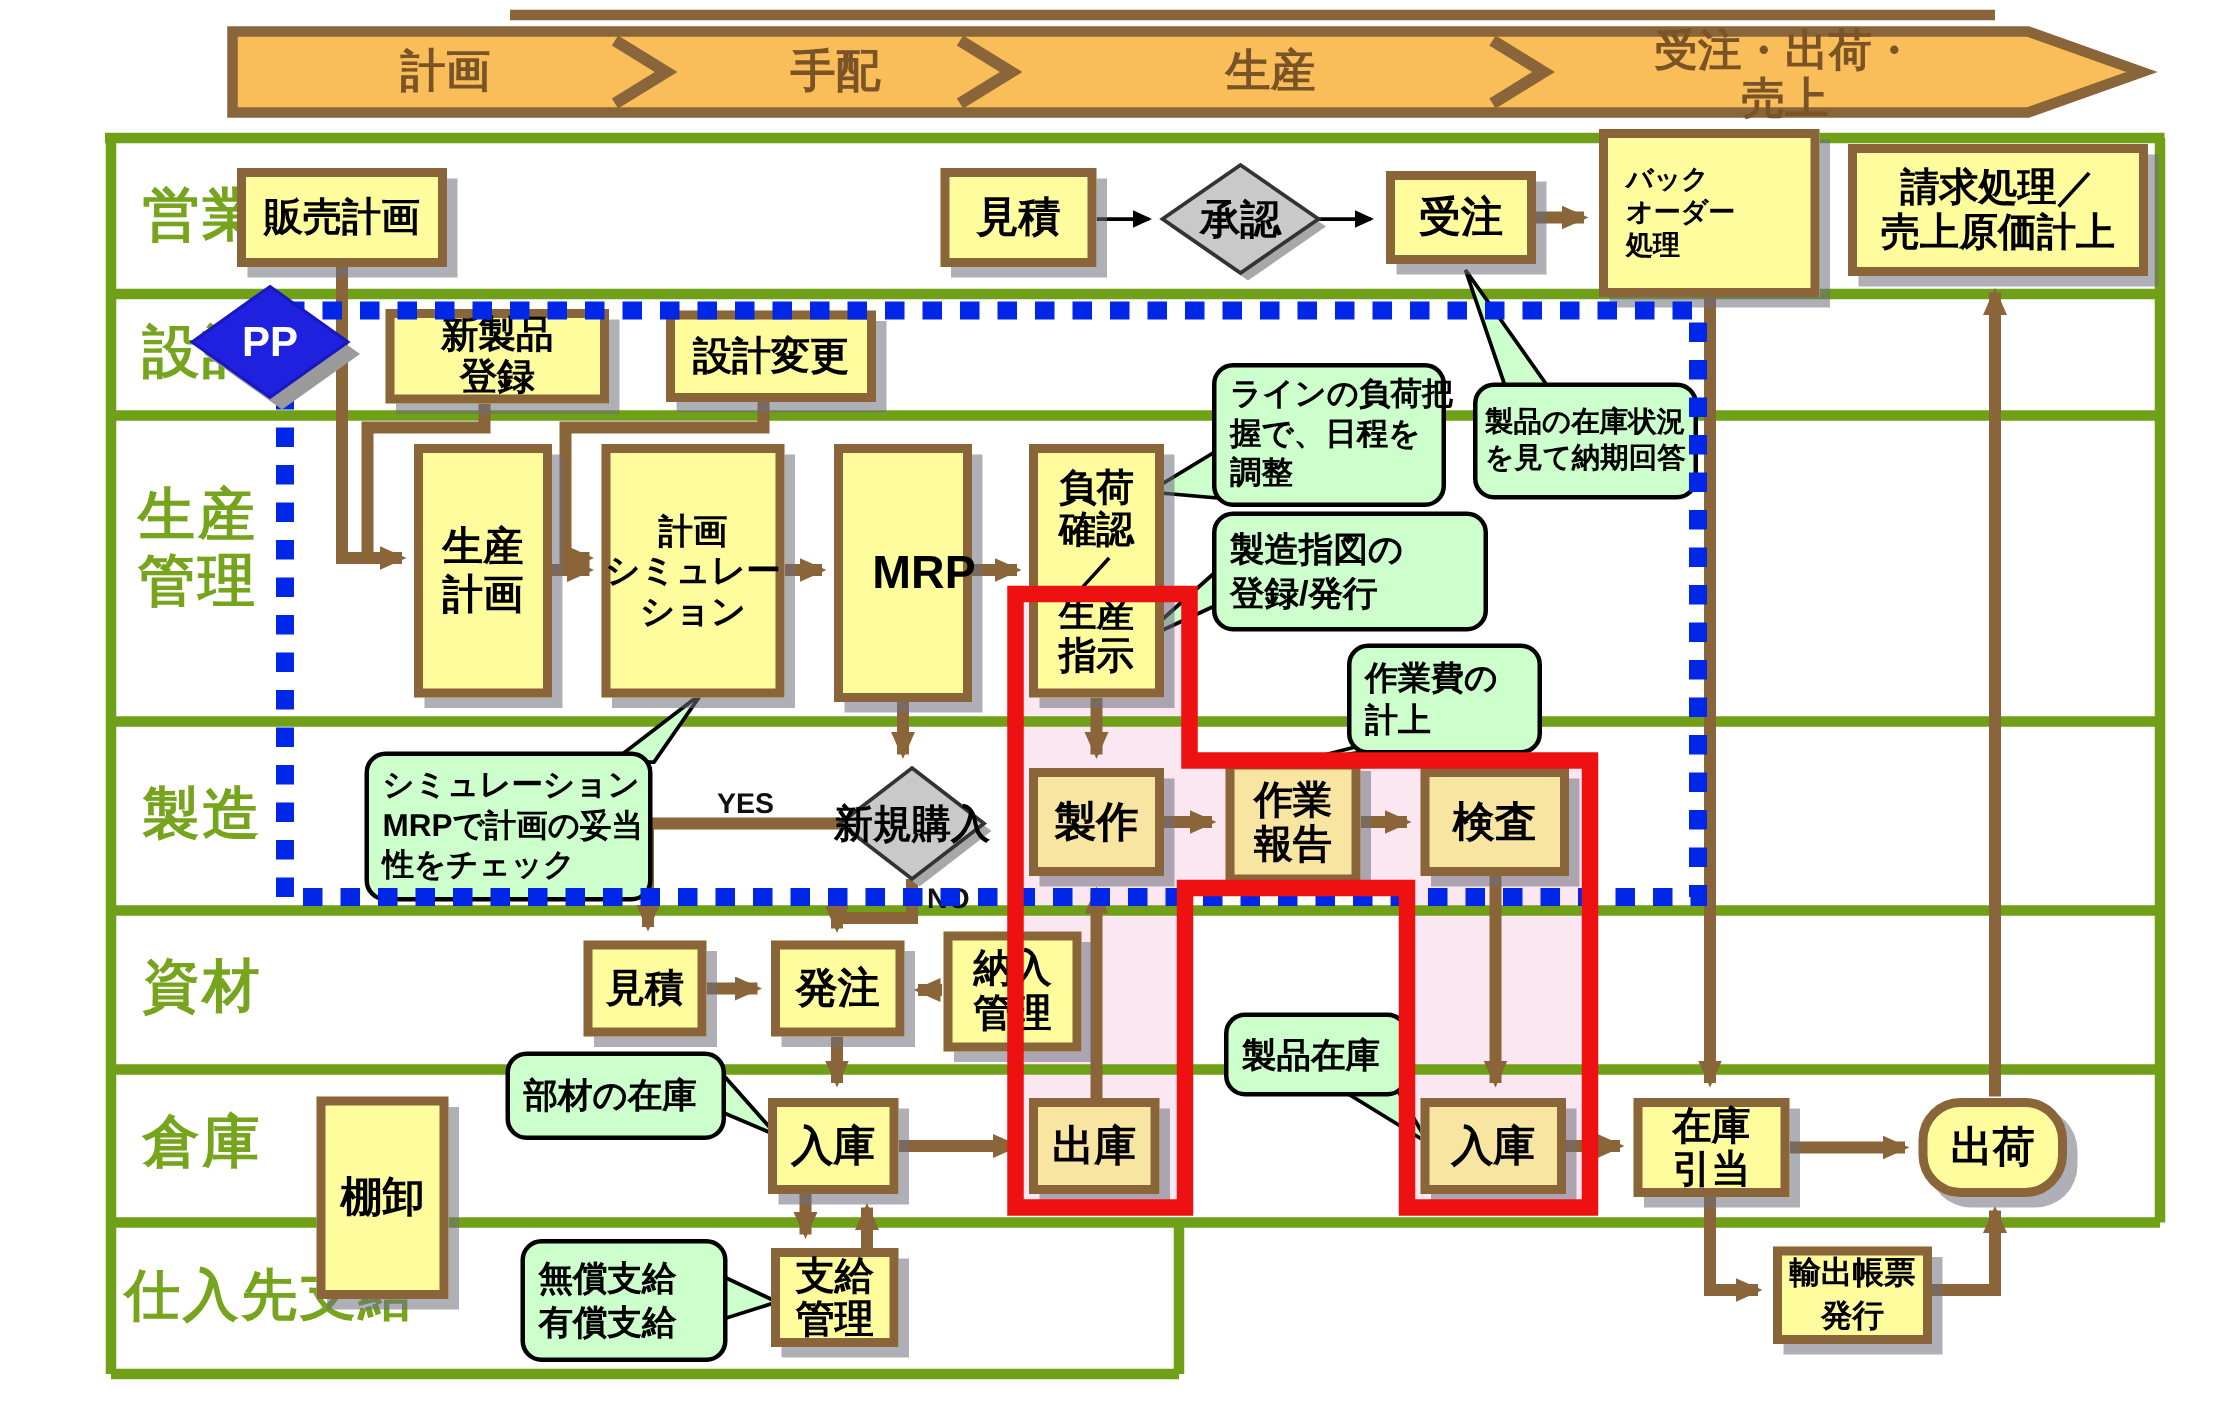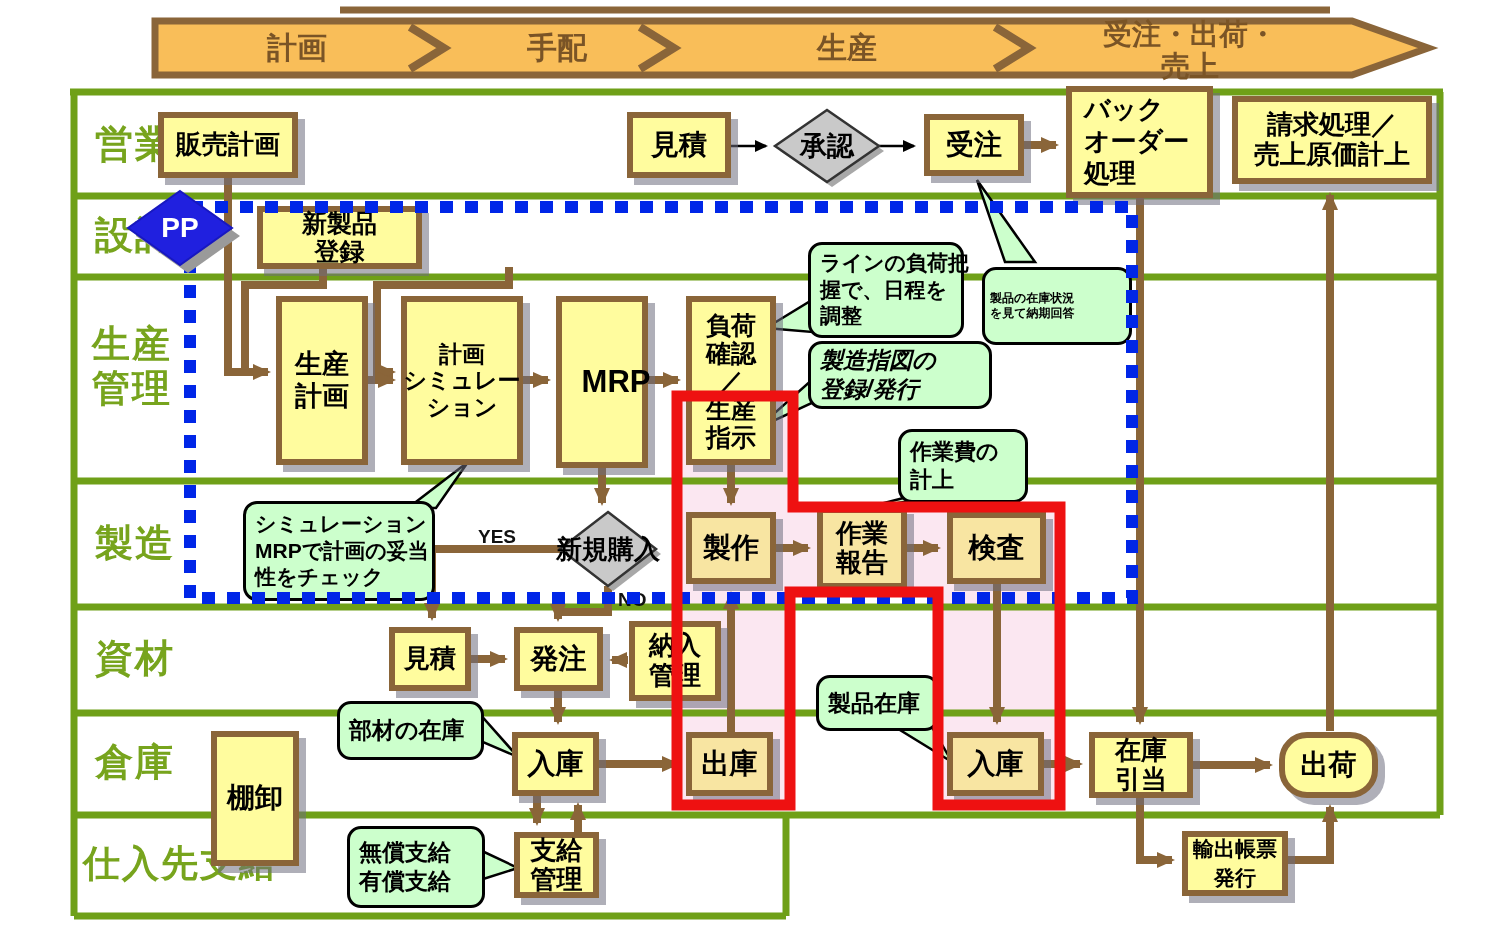--- a/index.html
+++ b/index.html
@@ -135,33 +135,34 @@
     <div>管理</div>
   </div>
   <div class="lane-label" style="left:95px;top:521px;">製造</div>
   <div class="lane-label" style="left:95px;top:636px;">資材</div>
   <div class="lane-label" style="left:95px;top:740px;">倉庫</div>
   <div class="lane-label" style="left:83px;top:843px;font-size:37px;">仕入先支給</div>
 
   <div class="pbox" style="left:158px;top:112px;width:140px;height:66px;">販売計画</div>
   <div class="pbox" style="left:627px;top:112px;width:104px;height:66px;font-size:28px;">見積</div>
   <div class="pbox" style="left:924px;top:114px;width:100px;height:62px;font-size:28px;">受注</div>
-  <div class="pbox" style="left:1066px;top:86px;width:147px;height:112px;font-size:26px;align-items:flex-start;padding-left:12px;line-height:1.22;">
+  <div class="pbox" style="left:1066px;top:86px;width:147px;height:112px;font-size:18px;align-items:flex-start;padding-left:12px;line-height:1.22;">
     <div class="ln">バック</div>
     <div class="ln">オーダー</div>
     <div class="ln">処理</div>
   </div>
   <div class="pbox" style="left:1232px;top:96px;width:200px;height:88px;">
     <div class="ln">請求処理／</div>
     <div class="ln">売上原価計上</div>
   </div>
-  <div class="pbox" style="left:257px;top:206px;width:165px;height:63px;font-size:25px;line-height:1.1;justify-content:center;">
+  <div class="pbox" style="left:257px;top:206px;width:149px;height:63px;font-size:25px;line-height:1.1;justify-content:center;">
     <div class="ln">新製品</div>
     <div class="ln">登録</div>
   </div>
+  <div class="pbox" style="left:444px;top:207px;width:140px;height:61px;">設計変更</div>
   <div class="pbox" style="left:276px;top:296px;width:92px;height:169px;font-size:27px;">
     <div class="ln">生産</div>
     <div class="ln">計画</div>
   </div>
   <div class="pbox" style="left:401px;top:296px;width:122px;height:169px;font-size:23px;">
     <div class="ln">計画</div>
     <div class="ln">シミュレー</div>
     <div class="ln">ション</div>
   </div>
   <div class="pbox" style="left:556px;top:296px;width:92px;height:172px;font-size:31px;padding-left:28px;">MRP</div>
@@ -203,25 +204,25 @@
   </div>
 
   <div class="dtext" style="left:783px;top:128px;width:88px;height:36px;font-size:27px;">承認</div>
   <div class="dtext" style="left:548px;top:532px;width:120px;height:34px;font-size:26px;">新規購入</div>
 
   <div class="callout" style="left:808px;top:242px;width:156px;height:96px;">
     <div class="ln">ラインの負荷把</div>
     <div class="ln">握で、日程を</div>
     <div class="ln">調整</div>
   </div>
-  <div class="callout" style="left:982px;top:255px;width:150px;height:78px;font-size:12px;padding:3px 5px;margin-top:12px;">
+  <div class="callout" style="left:982px;top:255px;width:150px;height:78px;font-size:19px;padding:3px 5px;">
     <div class="ln">製品の在庫状況</div>
     <div class="ln">を見て納期回答</div>
   </div>
-  <div class="callout" style="left:808px;top:341px;width:184px;height:68px;font-size:23px;font-style:italic;">
+  <div class="callout" style="left:808px;top:341px;width:184px;height:80px;font-size:23px;">
     <div class="ln">製造指図の</div>
     <div class="ln">登録/発行</div>
   </div>
   <div class="callout" style="left:898px;top:429px;width:130px;height:74px;font-size:22px;">
     <div class="ln">作業費の</div>
     <div class="ln">計上</div>
   </div>
   <div class="callout" style="left:243px;top:501px;width:192px;height:100px;">
     <div class="ln">シミュレーション</div>
     <div class="ln">MRPで計画の妥当</div>

